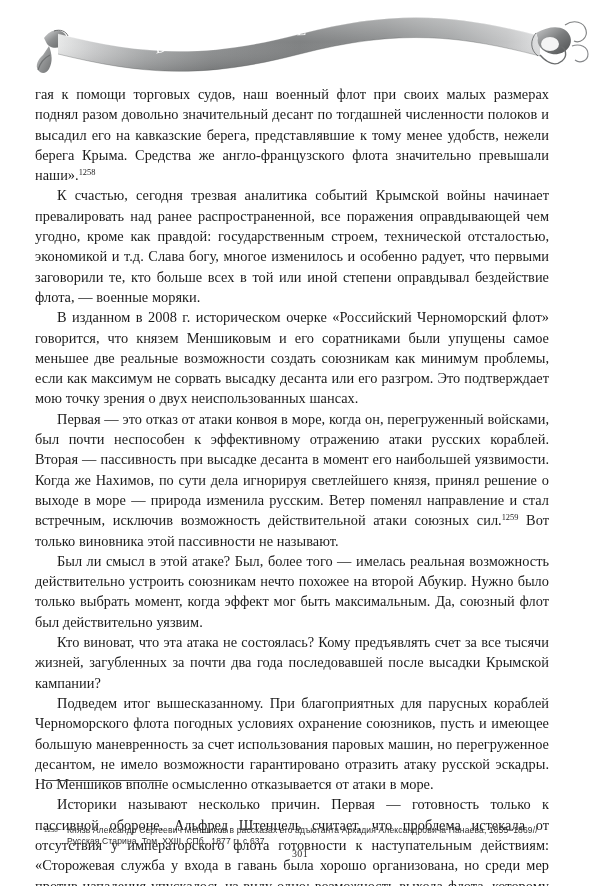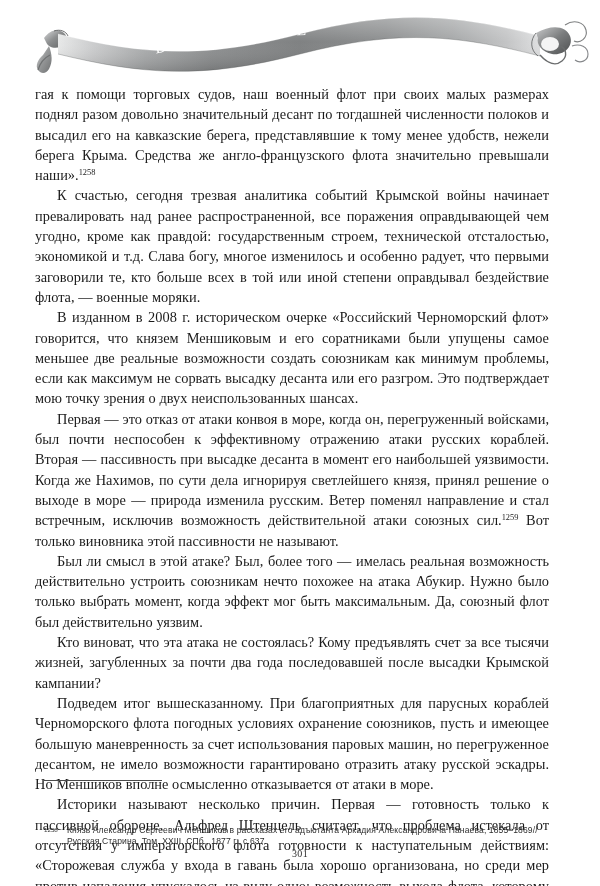--- a/index.html
+++ b/index.html
@@ -225,21 +225,21 @@
   <div class="body-text">
 
     <p class="first"><span>гая к помощи торговых судов, наш военный флот при своих малых размерах поднял разом довольно значительный десант по тогдашней численности полоков и высадил его на кавказские берега, представлявшие к тому менее удобств, нежели берега Крыма. Средства же англо-французского флота значительно превышали наши».</span><sup class="fn">1258</sup></p>
 
     <p><span>К счастью, сегодня трезвая аналитика событий Крымской войны начинает превалировать над ранее распространенной, все поражения оправдывающей чем угодно, кроме как правдой: государственным строем, технической отсталостью, экономикой и т.д. Слава богу, многое изменилось и особенно радует, что первыми заговорили те, кто больше всех в той или иной степени оправдывал бездействие флота, — военные моряки.</span></p>
 
     <p><span>В изданном в 2008 г. историческом очерке «Российский Черноморский флот» говорится, что князем Меншиковым и его соратниками были упущены самое меньшее две реальные возможности создать союзникам как минимум проблемы, если как максимум не сорвать высадку десанта или его разгром. Это подтверждает мою точку зрения о двух неиспользованных шансах.</span></p>
 
     <p><span>Первая — это отказ от атаки конвоя в море, когда он, перегруженный войсками, был почти неспособен к эффективному отражению атаки русских кораблей. Вторая — пассивность при высадке десанта в момент его наибольшей уязвимости. Когда же Нахимов, по сути дела игнорируя светлейшего князя, принял решение о выходе в море — природа изменила русским. Ветер поменял направление и стал встречным, исключив возможность действительной атаки союзных сил.</span><sup class="fn">1259</sup><span> Вот только виновника этой пассивности не называют.</span></p>
 
-    <p><span>Был ли смысл в этой атаке? Был, более того — имелась реальная возможность действительно устроить союзникам нечто похожее на атака Абукир. Нужно было только выбрать момент, когда эффект мог быть максимальным. Да, союзный флот был действительно уязвим.</span></p>
+    <p><span>Был ли смысл в этой атаке? Был, более того — имелась реальная возможность действительно устроить союзникам нечто похожее на второй Абукир. Нужно было только выбрать момент, когда эффект мог быть максимальным. Да, союзный флот был действительно уязвим.</span></p>
 
     <p><span>Кто виноват, что эта атака не состоялась? Кому предъявлять счет за все тысячи жизней, загубленных за почти два года последовавшей после высадки Крымской кампании?</span></p>
 
     <p><span>Подведем итог вышесказанному. При благоприятных для парусных кораблей Черноморского флота погодных условиях охранение союзников, пусть и имеющее большую маневренность за счет использования паровых машин, но перегруженное десантом, не имело возможности гарантировано отразить атаку русской эскадры. Но Меншиков вполне осмысленно отказывается от атаки в море.</span></p>
 
     <p><span>Историки называют несколько причин. Первая — готовность только к пассивной обороне. Альфред Штенцель считает, что проблема истекала от отсутствия у императорского флота готовности к наступательным действиям: «Сторожевая служба у входа в гавань была хорошо организована, но среди мер против нападения упускалось из виду одно: возможность выхода флота, которому предписывалась чисто оборонительная деятельность. Лишь в немногих исключительных случаях Корнилов предполагал атаковать стоящий перед портом неприятельский флот. Самый благоприятный случай напасть в тумане пароходами на часть флота противника остался неиспользованным».</span></p>
 
   </div>
 
   <hr class="footnote-rule">

